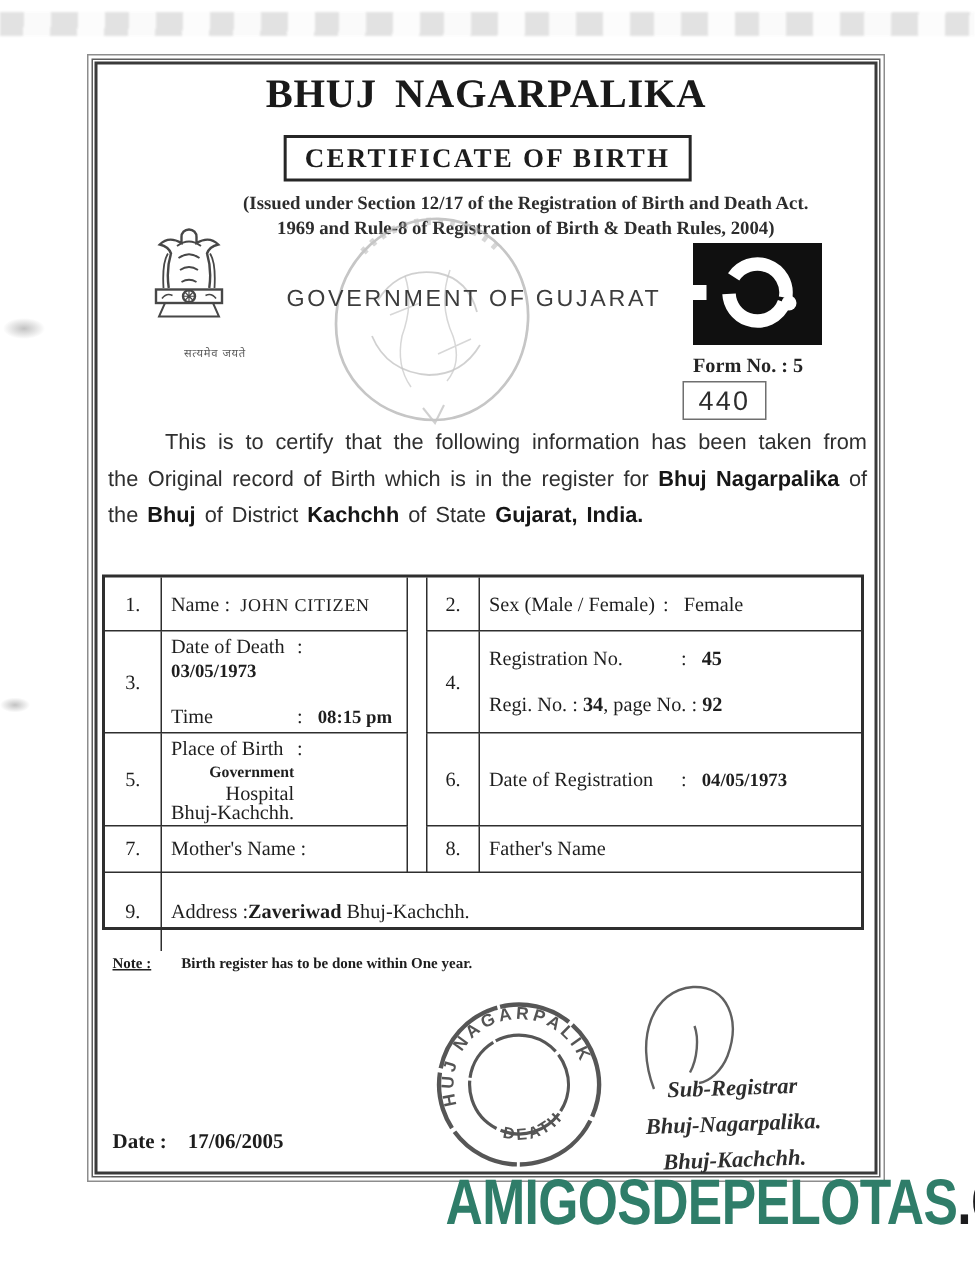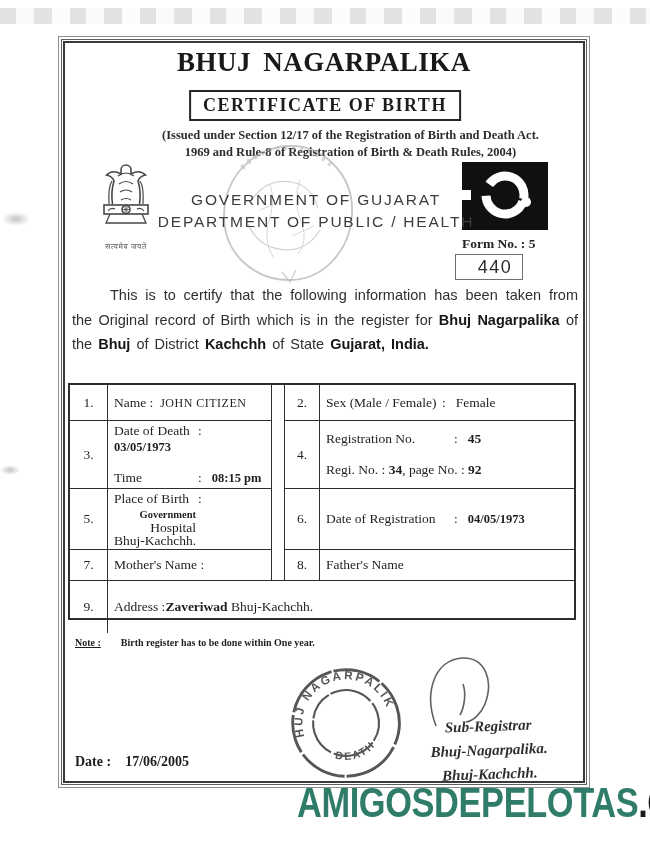--- a/index.html
+++ b/index.html
@@ -19,35 +19,35 @@
   .frame-in{border:2px solid #3a3a3a;height:100%;box-sizing:border-box;}
 
   .title{position:absolute;left:58px;top:47px;width:532px;text-align:center;
          font-size:27px;font-weight:bold;letter-spacing:.5px;word-spacing:5px;color:#191919;}
   .certbox{position:absolute;left:50%;top:90px;transform:translateX(-50%);
            border:2px solid #262626;padding:3px 12px;font-size:18px;font-weight:bold;
            letter-spacing:1.5px;color:#1c1c1c;background:#fff;}
   .issued{position:absolute;left:58px;top:127px;width:585px;text-align:center;
           font-size:12.5px;font-weight:bold;line-height:16.5px;color:#2d2d2d;}
 
-  .emblem{position:absolute;left:88px;top:158px;width:76px;text-align:center;}
+  .emblem{position:absolute;left:88px;top:146px;width:76px;text-align:right;}
   .emblem-cap{font-size:7.5px;color:#5a5a5a;margin-top:1px;letter-spacing:.5px;
               font-family:"DejaVu Sans",sans-serif;}
 
   .stamp-faint{position:absolute;left:212px;top:140px;opacity:.85;}
 
   .gov{position:absolute;left:150px;top:189px;width:332px;text-align:center;z-index:2;
        font-family:"Liberation Sans",sans-serif;font-size:15.5px;line-height:22px;
        letter-spacing:1.8px;color:#3c3c3c;font-weight:500;}
 
   .logo{position:absolute;left:462px;top:162px;}
   .formno{position:absolute;left:462px;top:236px;font-size:13.5px;font-weight:bold;color:#242424;}
   .serialbox{position:absolute;left:455px;top:254px;width:54px;height:24px;border:1.5px solid #6f6f6f;
              display:flex;align-items:center;justify-content:center;
-             font-family:"Liberation Sans",sans-serif;font-size:18px;color:#2c2c2c;letter-spacing:1.5px;padding-left:12px;}
+             font-family:"Liberation Sans",sans-serif;font-size:18px;color:#2c2c2c;letter-spacing:1.5px;}
 
   .intro{position:absolute;left:72px;top:283px;width:506px;
          font-family:"Liberation Sans",sans-serif;font-size:14.5px;line-height:24.6px;
          text-align:justify;text-indent:38px;color:#2f2f2f;word-spacing:2px;}
   .intro b{color:#161616;}
 
   
   .tblwrap{position:absolute;left:68px;top:383px;width:508px;height:237px;
            border:2px solid #2e2e2e;box-sizing:border-box;}
   table.grid{border-collapse:separate;border-spacing:0;width:100%;height:100%;table-layout:fixed;
@@ -135,21 +135,20 @@
       <path d="M76,6 c34,-2 66,28 64,68 c-2,38 -30,66 -62,66 c-36,0 -66,-26 -66,-64 C12,38 40,8 76,6 z" stroke-width="1.8"></path>
       <path d="M30,28 a62,62 0 0 1 92,0" stroke-width="5" stroke-dasharray="3 5" opacity=".7"></path>
       <path d="M40,60 q14,-22 40,-18 q20,4 26,26 M36,84 q10,24 38,26 q22,0 34,-20" stroke-width="1.2" opacity=".8"></path>
       <path d="M58,44 q6,18 -2,40 q-4,20 6,34 M88,40 q-8,22 2,44 q6,18 -4,30 M48,70 l20,-8 M80,96 l22,-10" stroke-width="1" opacity=".7"></path>
       <path d="M70,132 l8,10 l6,-12" stroke-width="1.4" opacity=".8"></path>
     </g>
   </svg>
 
   <div class="gov">
     <div>GOVERNMENT OF GUJARAT</div>
-    <div>DEPARTMENT OF PUBLIC / HEALTH</div>
   </div>
 
   <svg class="logo" width="86" height="68" viewBox="0 0 86 68">
     <rect x="0" y="0" width="86" height="68" fill="#101010"></rect>
     <circle cx="43" cy="33" r="19" fill="none" stroke="#ffffff" stroke-width="9" stroke-dasharray="52 12 52 12" transform="rotate(20 43 33)"></circle>
     <circle cx="64" cy="40" r="5" fill="#ffffff"></circle>
     <rect x="0" y="28" width="9" height="10" fill="#ffffff"></rect>
   </svg>
 
   <div class="formno">Form No. : 5</div>

